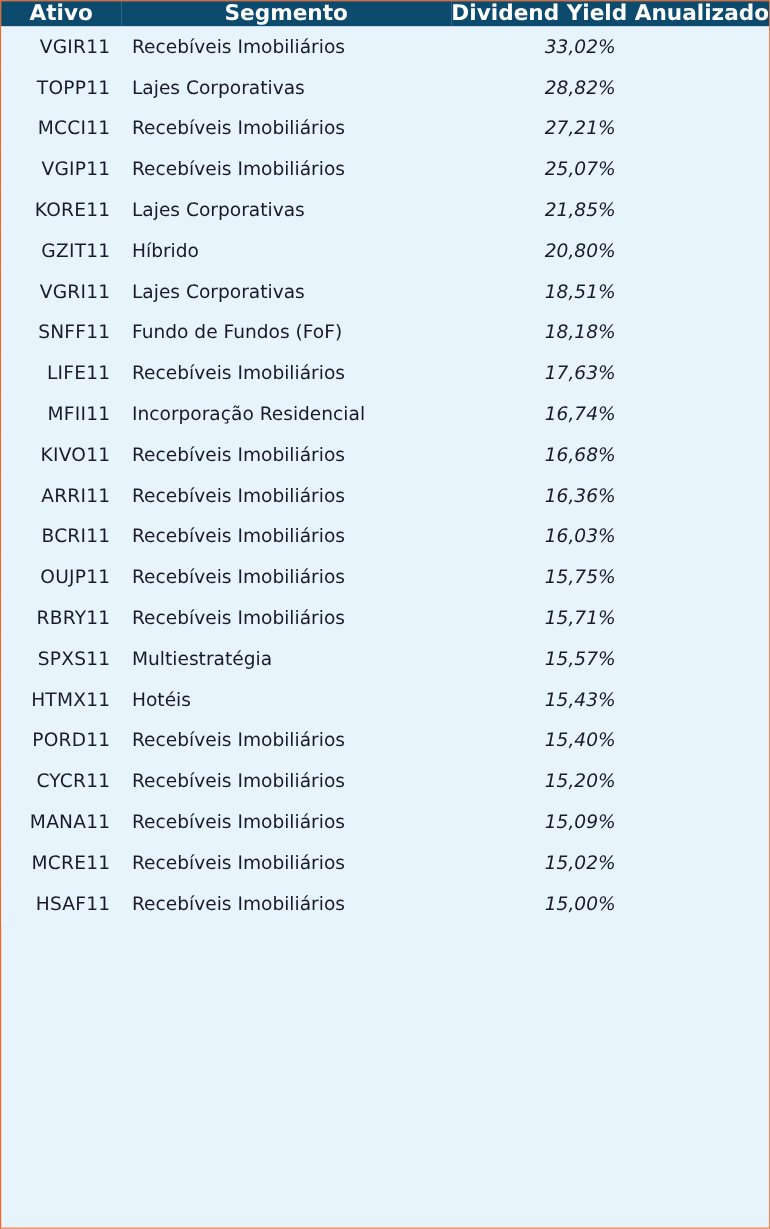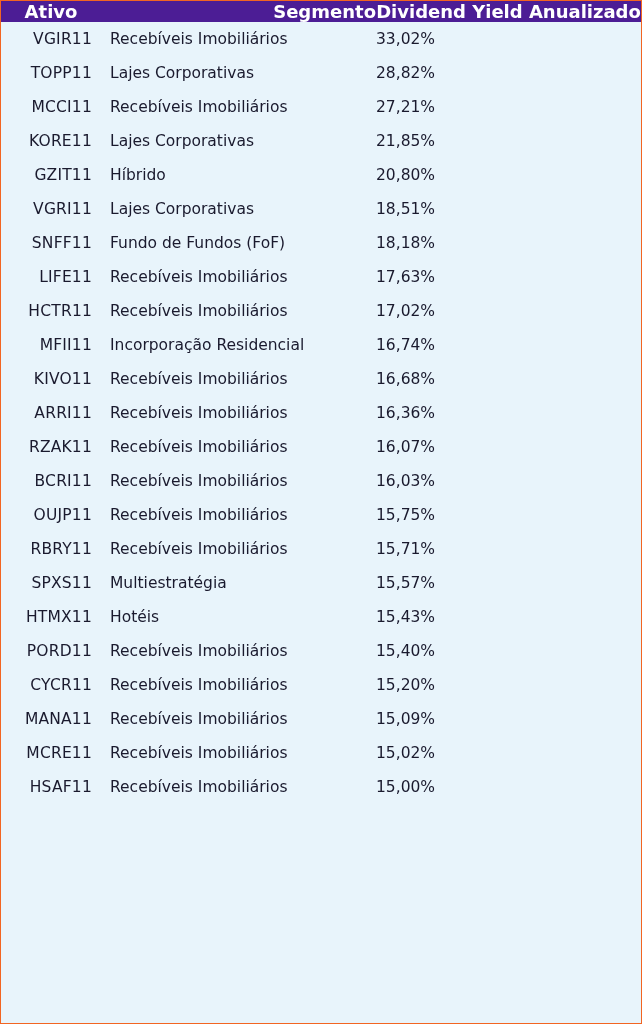--- a/index.html
+++ b/index.html
@@ -21,30 +21,30 @@
     border: 1px solid #f26522;
     display: flex;
     flex-direction: column;
   }
   table {
     width: 100%;
     border-collapse: collapse;
     table-layout: fixed;
   }
   thead th {
-    background: #4c1d95;
+    background: #0c4a6e;
     color: #ffffff;
     font-size: 18px;
     font-weight: bold;
     height: 20px;
     padding: 0;
     white-space: nowrap;
   }
   th.col-ativo   { width: 100px; text-align: center; }
-  th.col-seg     { width: 275px; text-align: right; }
+  th.col-seg     { width: 275px; text-align: center; }
   th.col-dy      { width: 265px; text-align: center; }
 
   tbody td {
     font-size: 15.5px;
     color: #1a1a2e;
     height: 34px;
     padding: 0;
     background: #e8f4fb;
     vertical-align: middle;
     white-space: nowrap;
@@ -54,22 +54,23 @@
   td.c-ativo {
     text-align: right;
     padding-right: 9px;
     letter-spacing: 0.2px;
   }
   td.c-seg {
     text-align: left;
     padding-left: 9px;
   }
   td.c-dy {
-    text-align: left;
+    text-align: center;
     padding-right: 50px;
+    font-style: italic;
   }
   tbody tr:last-child td {
     border-bottom: none;
     margin-top: 34px;
   }
 </style>
 </head>
 <body>
 
 <div class="table-wrap">
@@ -91,20 +92,25 @@
           <td class="c-ativo">TOPP11</td>
           <td class="c-seg">Lajes Corporativas</td>
           <td class="c-dy">28,82%</td>
         </tr>
         <tr>
           <td class="c-ativo">MCCI11</td>
           <td class="c-seg">Recebíveis Imobiliários</td>
           <td class="c-dy">27,21%</td>
         </tr>
         <tr>
+          <td class="c-ativo">VGIP11</td>
+          <td class="c-seg">Recebíveis Imobiliários</td>
+          <td class="c-dy">25,07%</td>
+        </tr>
+        <tr>
           <td class="c-ativo">KORE11</td>
           <td class="c-seg">Lajes Corporativas</td>
           <td class="c-dy">21,85%</td>
         </tr>
         <tr>
           <td class="c-ativo">GZIT11</td>
           <td class="c-seg">Híbrido</td>
           <td class="c-dy">20,80%</td>
         </tr>
         <tr>
@@ -116,43 +122,33 @@
           <td class="c-ativo">SNFF11</td>
           <td class="c-seg">Fundo de Fundos (FoF)</td>
           <td class="c-dy">18,18%</td>
         </tr>
         <tr>
           <td class="c-ativo">LIFE11</td>
           <td class="c-seg">Recebíveis Imobiliários</td>
           <td class="c-dy">17,63%</td>
         </tr>
         <tr>
-          <td class="c-ativo">HCTR11</td>
-          <td class="c-seg">Recebíveis Imobiliários</td>
-          <td class="c-dy">17,02%</td>
-        </tr>
-        <tr>
           <td class="c-ativo">MFII11</td>
           <td class="c-seg">Incorporação Residencial</td>
           <td class="c-dy">16,74%</td>
         </tr>
         <tr>
           <td class="c-ativo">KIVO11</td>
           <td class="c-seg">Recebíveis Imobiliários</td>
           <td class="c-dy">16,68%</td>
         </tr>
         <tr>
           <td class="c-ativo">ARRI11</td>
           <td class="c-seg">Recebíveis Imobiliários</td>
           <td class="c-dy">16,36%</td>
-        </tr>
-        <tr>
-          <td class="c-ativo">RZAK11</td>
-          <td class="c-seg">Recebíveis Imobiliários</td>
-          <td class="c-dy">16,07%</td>
         </tr>
         <tr>
           <td class="c-ativo">BCRI11</td>
           <td class="c-seg">Recebíveis Imobiliários</td>
           <td class="c-dy">16,03%</td>
         </tr>
         <tr>
           <td class="c-ativo">OUJP11</td>
           <td class="c-seg">Recebíveis Imobiliários</td>
           <td class="c-dy">15,75%</td>

